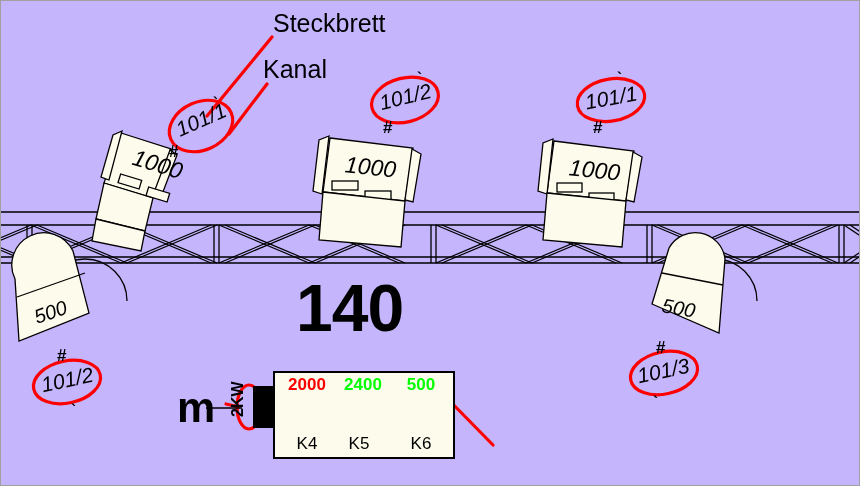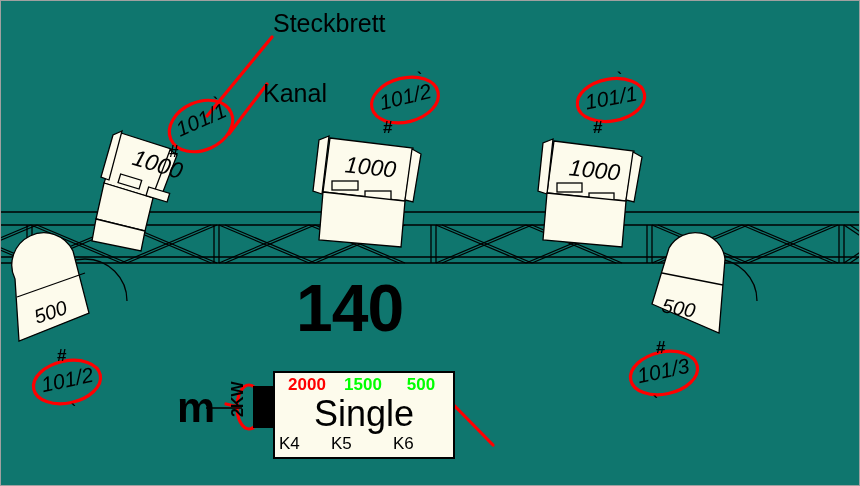--- a/index.html
+++ b/index.html
@@ -4,21 +4,21 @@
 <style>
   html, body {
     margin: 0;
     padding: 0;
     background: #ffffff;
   }
   #root {
     position: relative;
     width: 860px;
     height: 486px;
-    background: #0f766e;
+    background: #c4b5fd;
     border: 1px solid #a0a0a0;
     box-sizing: border-box;
     overflow: hidden;
     font-family: "Liberation Sans", sans-serif;
   }
   #plot-svg {
     position: absolute;
     left: 0;
     top: 0;
     width: 860px;
@@ -98,20 +98,21 @@
     left: 0;
     width: 100%;
     text-align: center;
     font-size: 36px;
     color: #000;
   }
   .chan-key {
     position: absolute;
     bottom: 3px;
     font-size: 17px;
+    text-align: center;
     color: #000;
   }
   #connector-block {
     position: absolute;
     left: 252px;
     top: 385px;
     width: 20px;
     height: 42px;
     background: #000000;
   }
@@ -263,21 +264,21 @@
 
     <g stroke="#ff0000" stroke-width="3.2" fill="none" stroke-linecap="round">
       <line x1="271" y1="36" x2="206" y2="115"></line>
       <line x1="266" y1="83" x2="228" y2="133"></line>
       <line x1="225" y1="403" x2="238" y2="406"></line>
       <line x1="438" y1="389" x2="492" y2="444"></line>
     </g>
   </svg>
 
   <div class="txt annot-title" style="left:272px; top:8px;">Steckbrett</div>
-  <div class="txt annot-title" style="left:262px; top:54px;margin-top:24px;">Kanal</div>
+  <div class="txt annot-title" style="left:262px; top:54px;">Kanal</div>
 
 
   <div class="txt big-num" style="left:295px; top:269px;">140</div>
 
   <div>
     <div class="txt tick-mark" style="left:212px; top:93px;">`</div>
     <div class="txt chan-id" style="left:174px; top:107px; transform:rotate(-24deg);">101/1</div>
     <div class="txt hash" style="left:168px; top:141px;">#</div>
   </div>
 
@@ -316,24 +317,23 @@
   <svg style="position:absolute; left:205px; top:404px; width:40px; height:6px;">
     <line x1="0" y1="3" x2="36" y2="3" stroke="#000" stroke-width="1.6"></line>
   </svg>
 
   <div id="connector-block"></div>
   <div class="kw-label">2KW</div>
 
   <div id="power-panel">
     <div class="panel-row-top">
       <div class="pwr-val" style="left:4px;  width:56px; color:#ff0000;">2000</div>
-      <div class="pwr-val" style="left:60px; width:56px; color:#00ff00;">1500</div>
+      <div class="pwr-val" style="left:60px; width:56px; color:#00ff00;">2400</div>
       <div class="pwr-val" style="left:118px; width:56px; color:#00ff00;">500</div>
     </div>
 
-    <div class="panel-mode">Single</div>
 
     <div class="chan-key" style="left:4px;   width:56px;">K4</div>
     <div class="chan-key" style="left:56px;  width:56px;">K5</div>
     <div class="chan-key" style="left:118px; width:56px;">K6</div>
   </div>
 
 </div>
 
 </body></html>

